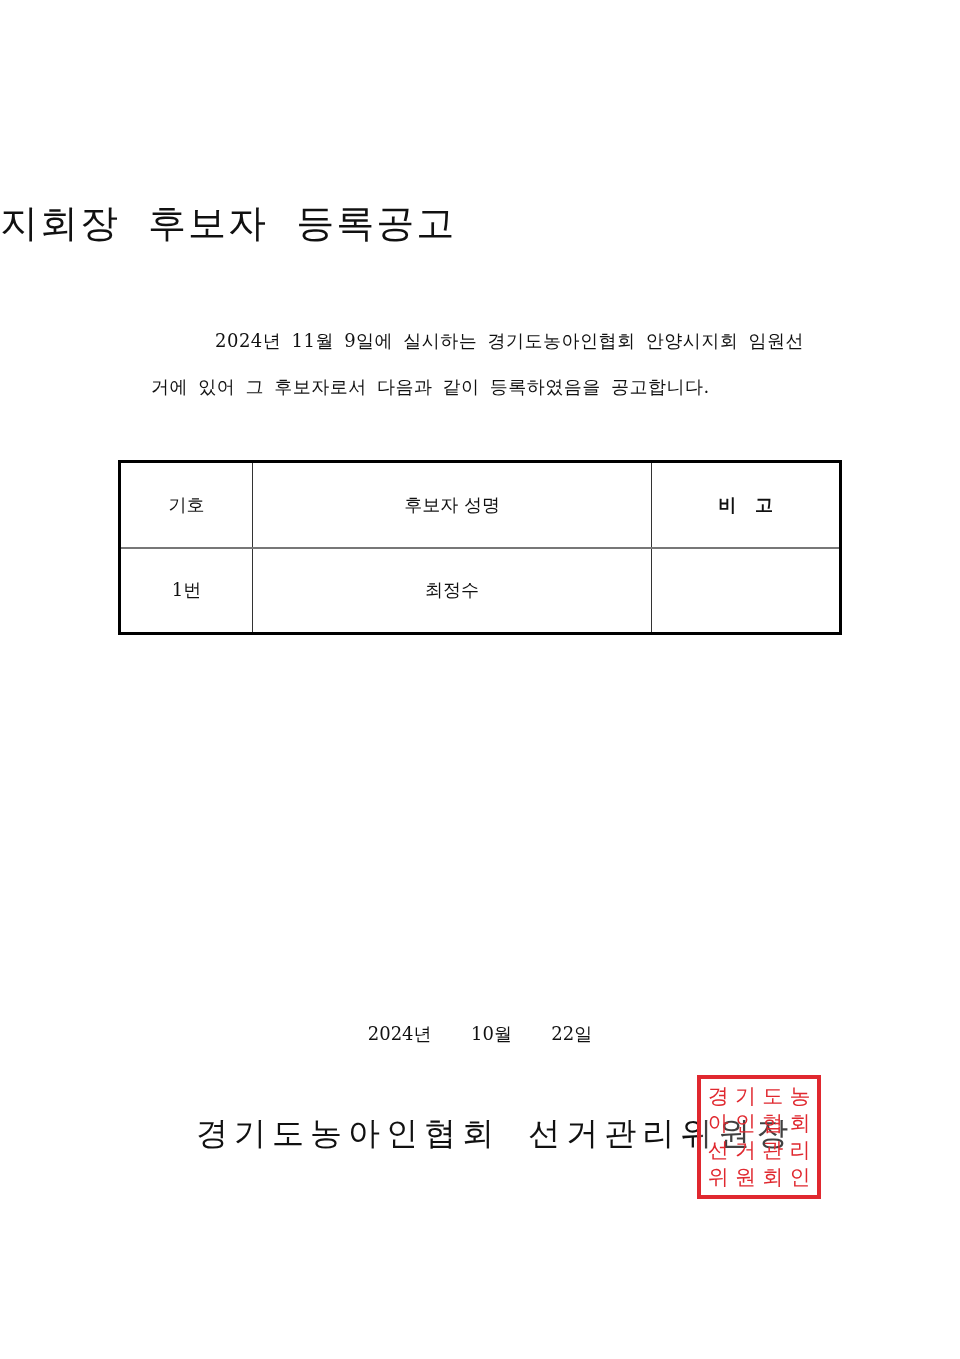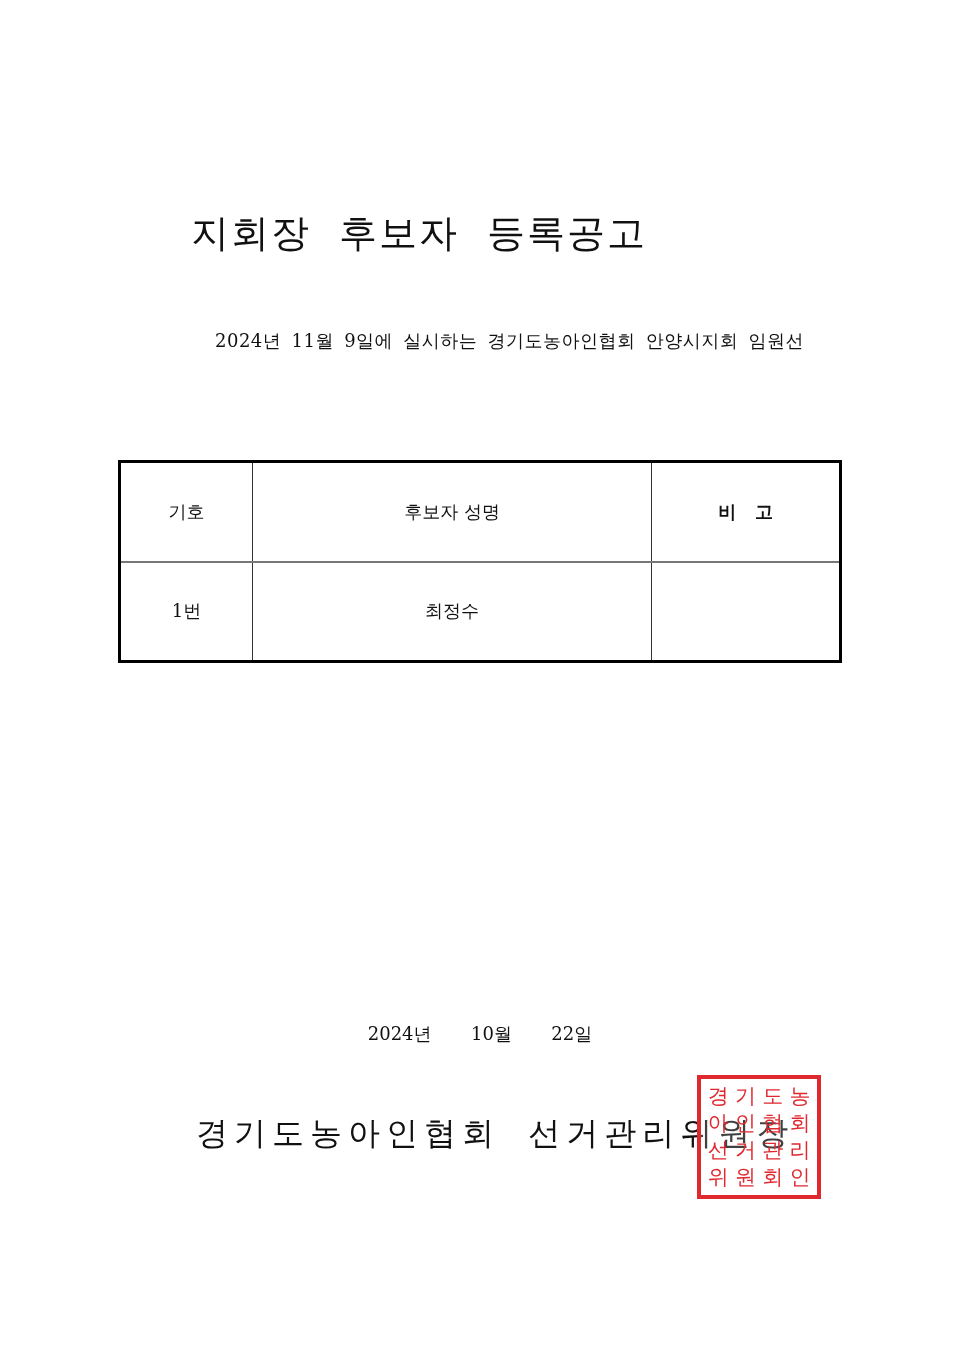--- a/index.html
+++ b/index.html
@@ -1,24 +1,24 @@
 <!DOCTYPE html>
 <html><head>
   <meta charset="utf-8">
   <style>
     html, body { margin: 0; padding: 0; background: #ffffff; }
     body { width: 960px; height: 1359px; position: relative; overflow: hidden;
            font-family: "DejaVu Serif", "Liberation Serif", serif; color: #111; }
-    .title { position: absolute; top: 208px; left: 0; width: 838px; text-align: center;
+    .title { position: absolute; top: 198px; left: 0; width: 838px; text-align: left;
              font-family: "DejaVu Sans", "Liberation Sans", sans-serif;
              font-size: 38px; letter-spacing: 2px; word-spacing: 14px; color: #111; }
     .para { position: absolute; left: 112px; width: 740px; font-size: 18px; line-height: 46px;
             letter-spacing: 0.5px; word-spacing: 4px; margin-left: 39px; }
     .para .indent { display: inline-block; width: 64px; }
-    .tbl { position: absolute; left: 118px; top: 460px; width: 724px; height: 203px;
+    .tbl { position: absolute; left: 118px; top: 460px; width: 724px; height: 175px;
            border-collapse: collapse; border: 3px solid #000; }
     .tbl td { border: 1px solid #999; text-align: center; font-size: 18px; }
     .tbl tr.head td { border-bottom: 2px solid #777; }
     .tbl td.c1 { width: 130px; border-right: 1px solid #333; }
     .tbl td.c2 { width: 400px; border-right: 1px solid #333; }
     .tbl td.c3 { width: 186px; }
     .date { position: absolute; top: 1022px; left: 0; width: 960px; text-align: center;
             font-size: 18px; word-spacing: 14px; }
     .issuer { position: absolute; top: 1112px; left: 196px; font-size: 32px; letter-spacing: 6px;
               word-spacing: 12px; font-family: "DejaVu Sans", "Liberation Sans", sans-serif; }
@@ -30,20 +30,21 @@
                  align-items: center; justify-content: center;
                  font-family: "DejaVu Sans", "Liberation Sans", sans-serif; }
   </style>
 </head>
 <body>
 
 <div class="title">지회장 후보자 등록공고</div>
 
 <div class="para" style="top:318px;">
   <div><span class="indent"></span><span>2024년 11월 9일에 실시하는 경기도농아인협회 안양시지회 임원선</span></div>
+  <div>거에 있어 그 후보자로서 다음과 같이 등록하였음을 공고합니다.</div>
 </div>
 
 <table class="tbl">
   <tbody>
       <tr class="head">
     <td class="c1">기호</td>
     <td class="c2">후보자 성명</td>
     <td class="c3" style="white-space:pre;font-weight:bold;">비   고</td>
   </tr>
   <tr>

